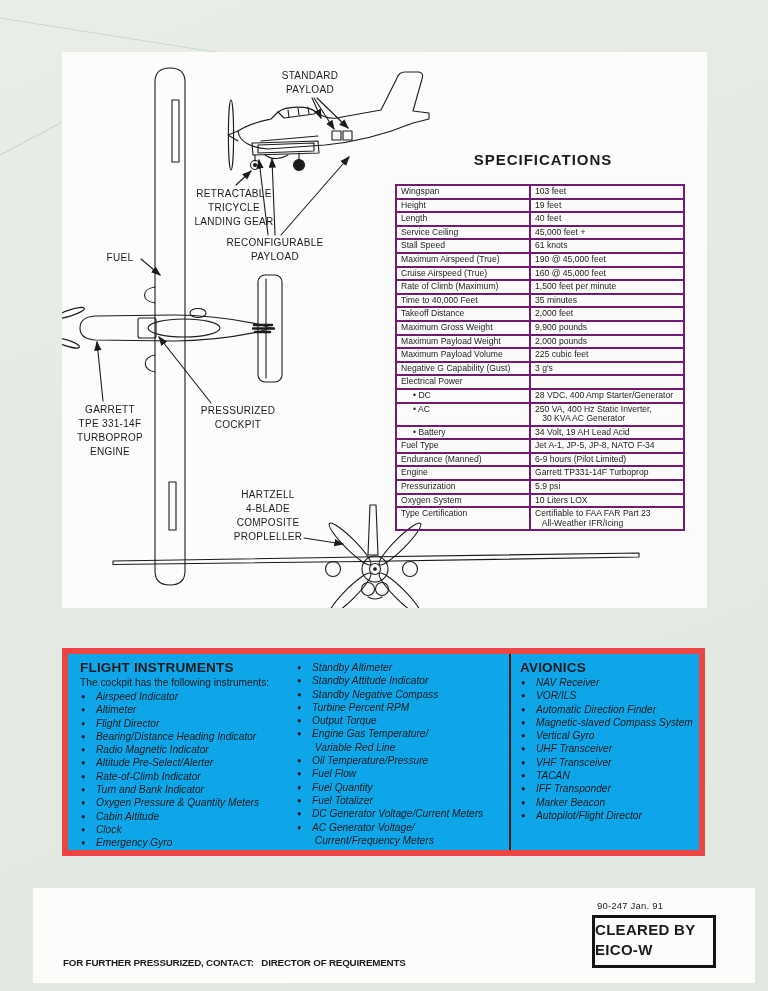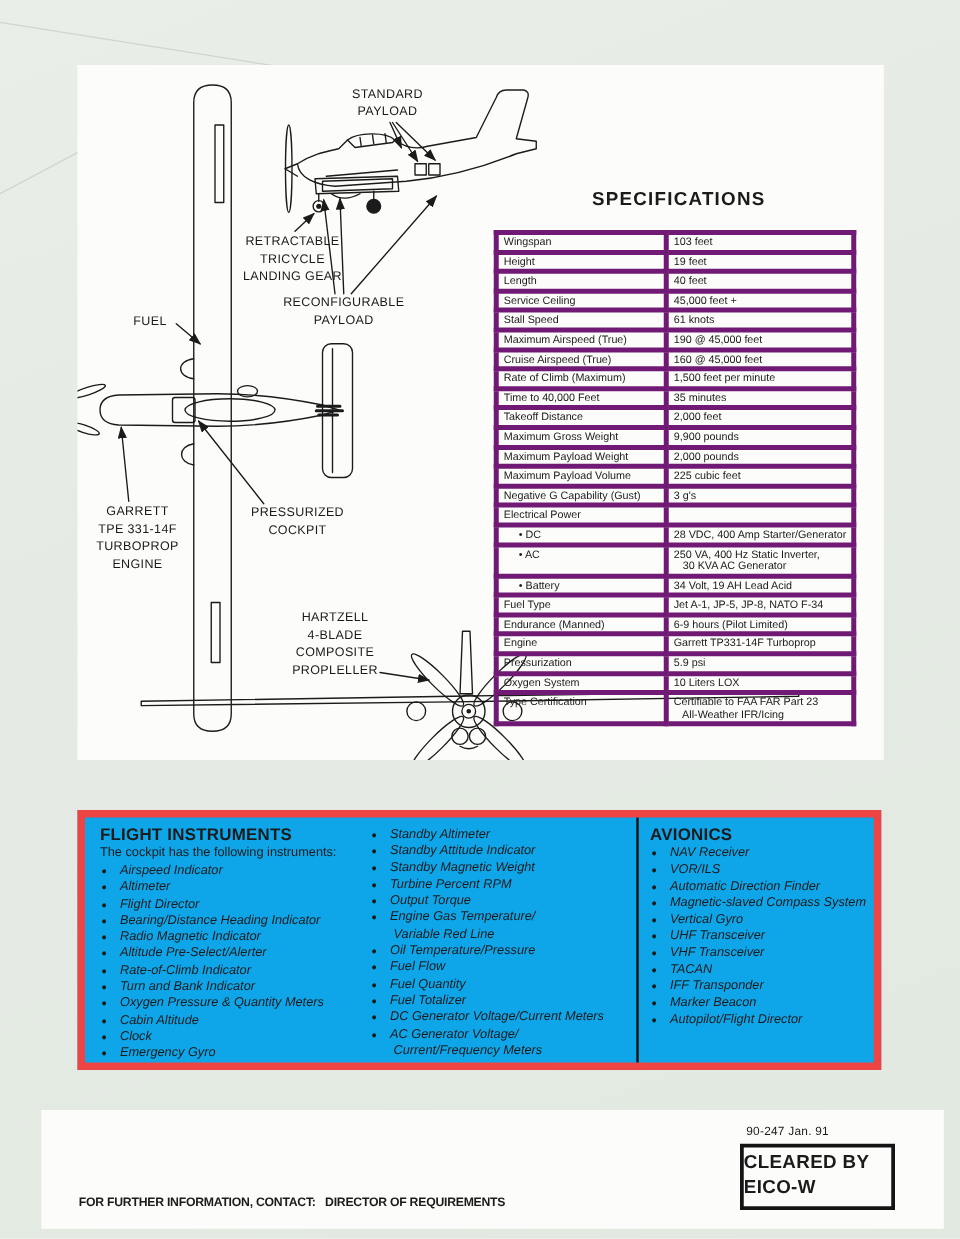--- a/index.html
+++ b/index.html
@@ -23,21 +23,21 @@
   }
   .spec-title{
     position:absolute;left:381px;top:99px;width:200px;margin:0;text-align:center;
     font-size:15px;font-weight:bold;letter-spacing:1px;
   }
   table.spec{
     position:absolute;left:333px;top:132px;width:290px;border-collapse:collapse;
     border:1.5px solid #222;table-layout:fixed;
   }
   table.spec td{
-    border:4px solid #701a75;font-size:8.6px;line-height:9.6px;
+    border:2px solid #701a75;font-size:8.6px;line-height:9.6px;
     padding:1px 4px;vertical-align:top;white-space:pre;overflow:hidden;
   }
   table.spec td.lab{width:124px;}
   table.spec td.lab.indent{padding-left:16px;}
 
   
   .instr-box{
     position:absolute;left:62px;top:648px;width:643px;height:208px;
     border:6px solid #ef4444;background:#0ea5e9;box-sizing:border-box;
   }
@@ -294,21 +294,21 @@
       <li><span class="t">Cabin Altitude</span></li>
       <li><span class="t">Clock</span></li>
       <li><span class="t">Emergency Gyro</span></li>
     </ul>
   </div>
 
   <div class="col col2">
     <ul class="blist">
       <li><span class="t">Standby Altimeter</span></li>
       <li><span class="t">Standby Attitude Indicator</span></li>
-      <li><span class="t">Standby Magnetic Weight</span></li>
+      <li><span class="t">Standby Negative Compass</span></li>
       <li><span class="t">Turbine Percent RPM</span></li>
       <li><span class="t">Output Torque</span></li>
       <li><span class="t">Engine Gas Temperature/
  Variable Red Line</span></li>
       <li><span class="t">Oil Temperature/Pressure</span></li>
       <li><span class="t">Fuel Flow</span></li>
       <li><span class="t">Fuel Quantity</span></li>
       <li><span class="t">Fuel Totalizer</span></li>
       <li><span class="t">DC Generator Voltage/Current Meters</span></li>
       <li><span class="t">AC Generator Voltage/
@@ -334,17 +334,17 @@
   </div>
 </div>
 
 <div class="footer-strip">
   <div class="doc-number">90-247 Jan. 91</div>
   <div class="cleared-box">
     <div>CLEARED BY</div>
     <div>EICO-W</div>
   </div>
   <div class="contact">
-    <div>FOR FURTHER INFORMATION, CONTACT:   DIRECTOR OF REQUIREMENTS</div>
+    <div>FOR FURTHER PRESSURIZED, CONTACT:   DIRECTOR OF REQUIREMENTS</div>
     
     
   </div>
 </div>
 
 </body></html>

